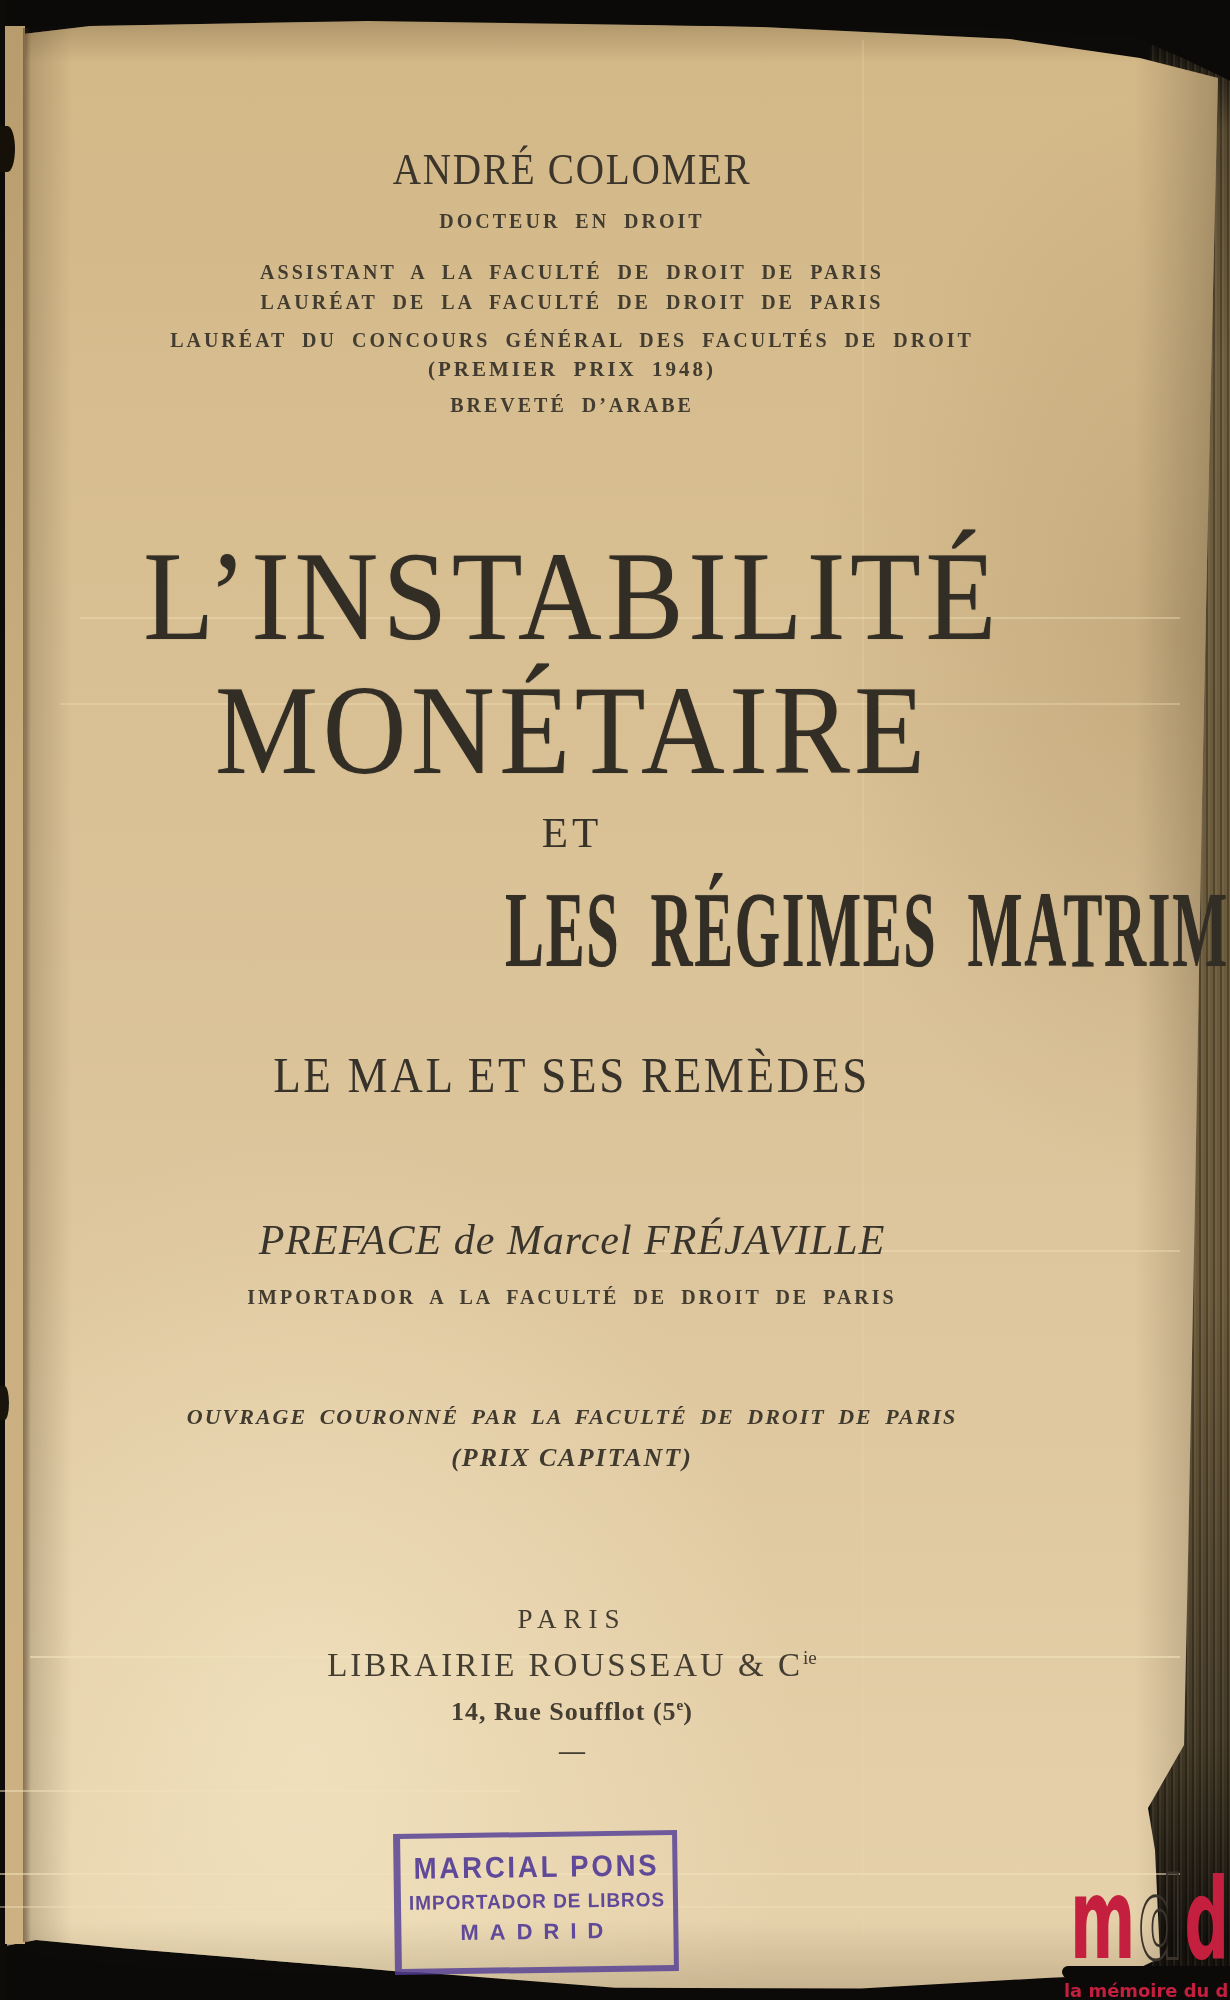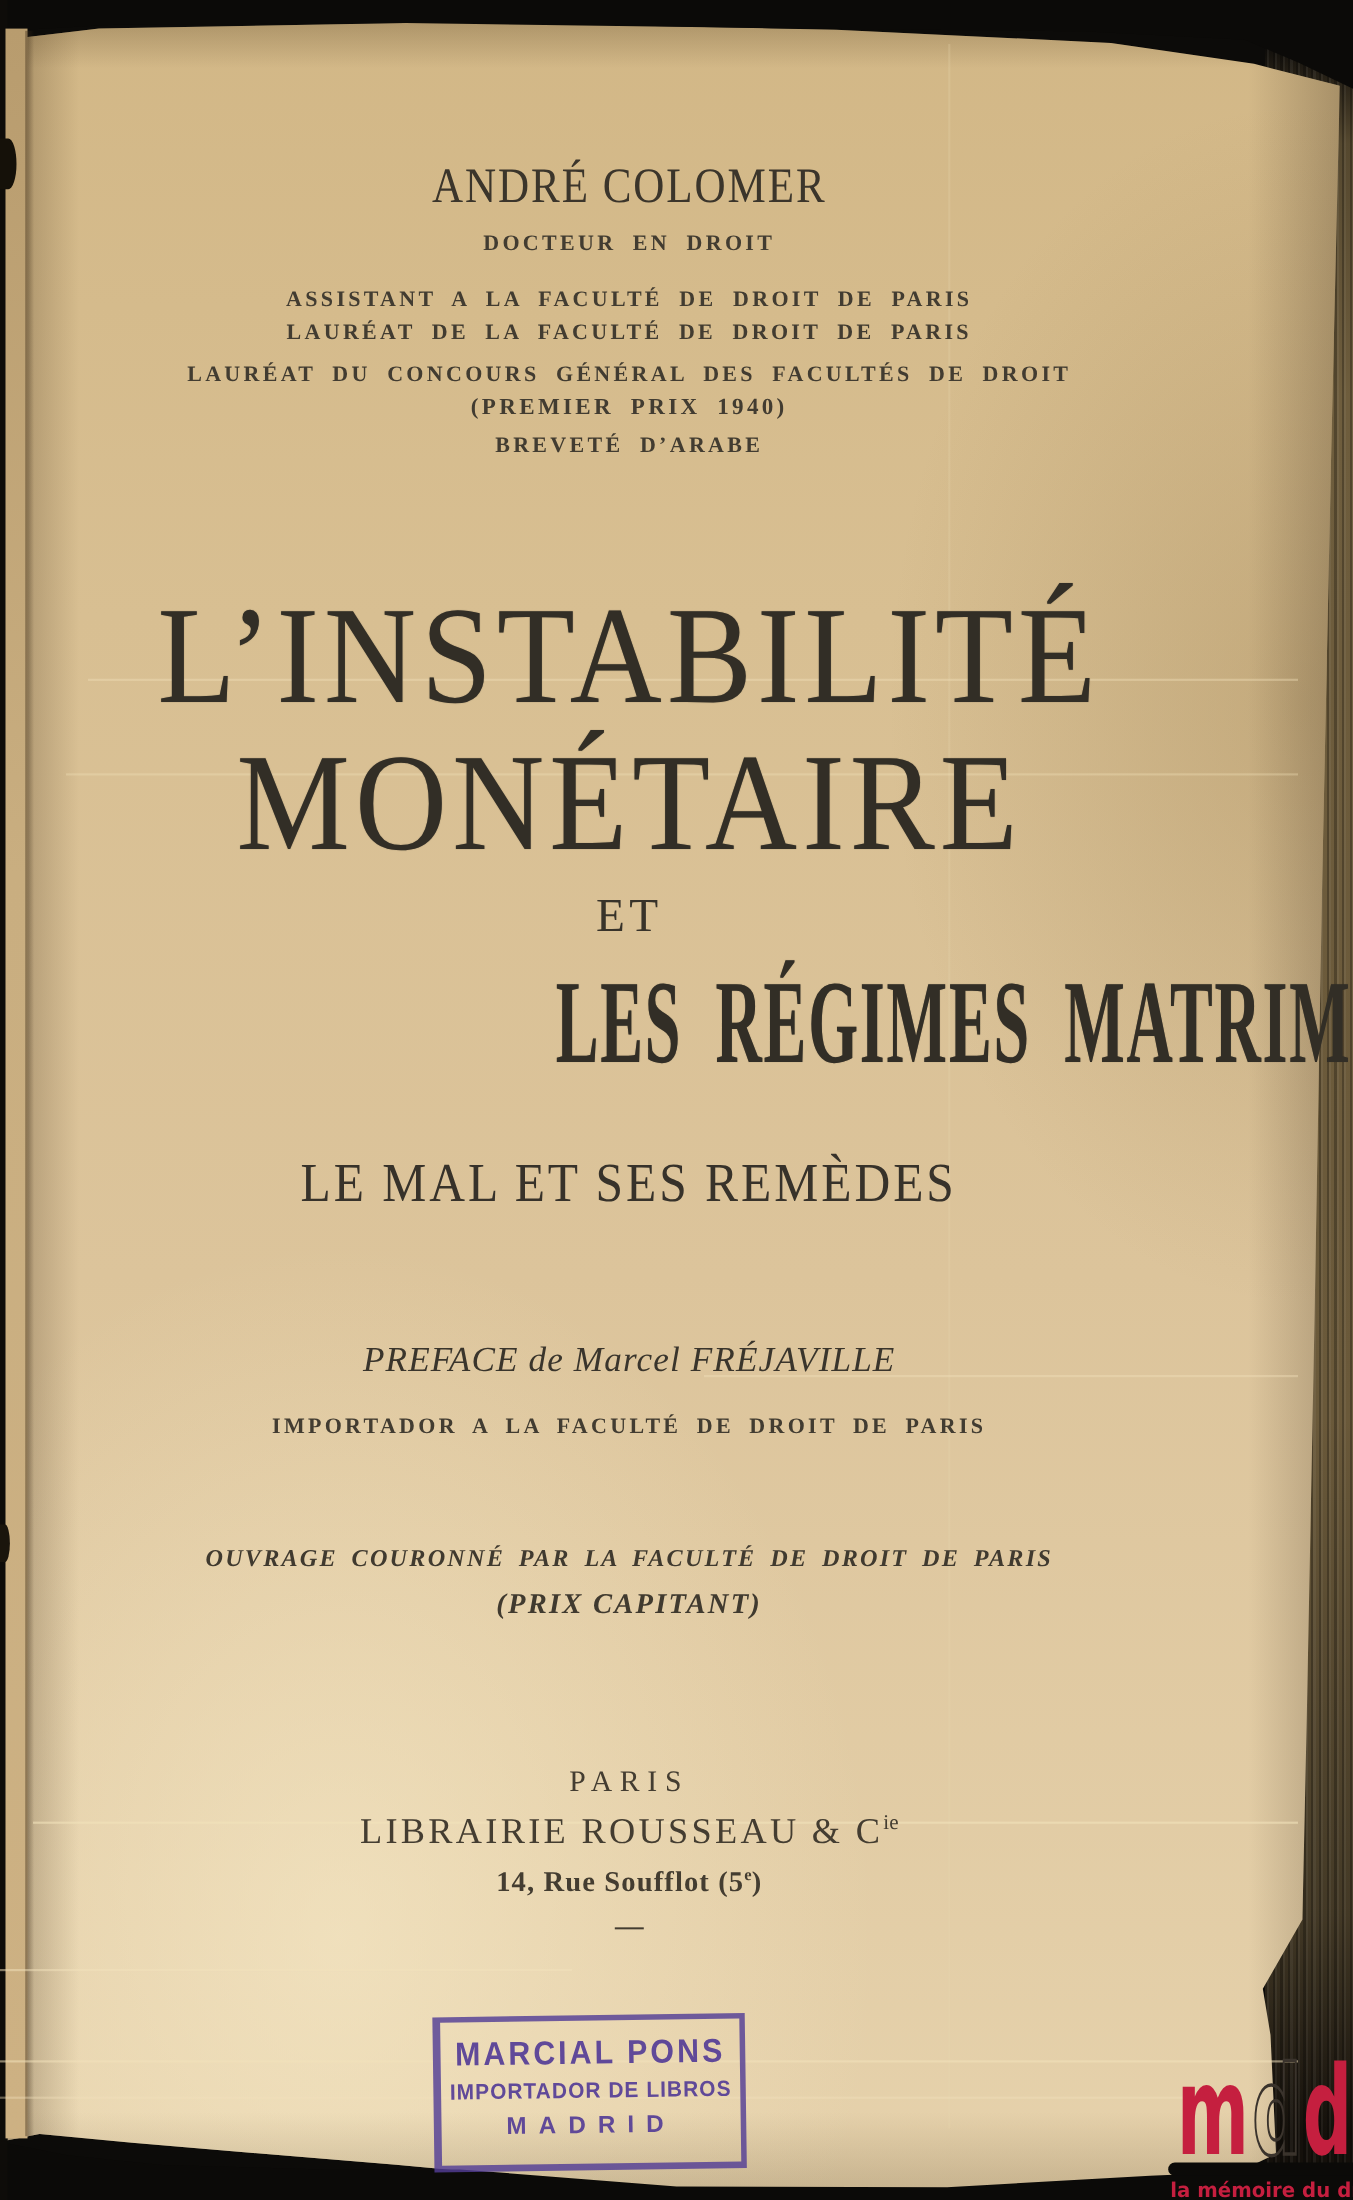--- a/index.html
+++ b/index.html
@@ -55,21 +55,21 @@
   .t1{top:534px;font-size:126px;letter-spacing:5px;color:#322e26;text-shadow:0 0 1px rgba(50,46,38,.5);}
   .t1 .cond{transform:scaleX(.92);}
   .t2{top:668px;font-size:126px;letter-spacing:5px;color:#322e26;text-shadow:0 0 1px rgba(50,46,38,.5);}
   .t2 .cond{transform:scaleX(.92);}
   .et{top:811px;font-size:43px;letter-spacing:4px;color:#38332a;}
   .t3{top:876px;font-size:108px;font-weight:bold;letter-spacing:3px;word-spacing:26px;
       color:#322e26;text-shadow:0 0 1px rgba(50,46,38,.5);}
   .t3 .cond{transform:scaleX(.54);}
   .sub{top:1050px;font-size:50px;letter-spacing:3px;color:#37322a;}
   .sub .cond{transform:scaleX(.9);}
-  .pref{top:1219px;font-size:32px;font-style:italic;letter-spacing:1px;color:#3a352c;}
+  .pref{top:1219px;font-size:42px;font-style:italic;letter-spacing:1px;color:#3a352c;}
   .prof{top:1287px;font-size:20px;font-weight:bold;letter-spacing:3px;word-spacing:6px;color:#423c31;}
   .ouv{top:1406px;font-size:22px;font-weight:bold;font-style:italic;letter-spacing:2px;word-spacing:5px;color:#403a2f;}
   .prix{top:1445px;font-size:26px;font-weight:bold;font-style:italic;letter-spacing:2px;color:#403a2f;}
   .paris{top:1606px;font-size:27px;letter-spacing:7px;color:#443d31;}
   .lib{top:1648px;font-size:33px;letter-spacing:3px;color:#443d31;}
   .rue{top:1698px;font-size:26px;font-weight:bold;letter-spacing:1px;color:#443d31;}
   .dashline{top:1738px;font-size:26px;font-weight:bold;color:#443d31;}
   .year{top:1762px;font-size:29px;font-weight:bold;letter-spacing:5px;color:#433c30;}
   sup{font-size:58%;vertical-align:super;letter-spacing:0;}
   
@@ -109,21 +109,21 @@
   <div class="scan" style="left:0px;top:1906px;width:1100px;opacity:.4"></div>
 
   <div class="line author">
     
     <span class="cond">ANDRÉ COLOMER</span>
   </div>
   <div class="line cred c1">DOCTEUR EN DROIT</div>
   <div class="line cred c2">ASSISTANT A LA FACULTÉ DE DROIT DE PARIS</div>
   <div class="line cred c3">LAURÉAT DE LA FACULTÉ DE DROIT DE PARIS</div>
   <div class="line cred c4">LAURÉAT DU CONCOURS GÉNÉRAL DES FACULTÉS DE DROIT</div>
-  <div class="line cred c5">(PREMIER PRIX 1940)</div>
+  <div class="line cred c5">(PREMIER PRIX 1948)</div>
   <div class="line cred c6">BREVETÉ D’ARABE</div>
 
   <div class="line t1">
     <span class="cond">L’INSTABILITÉ</span>
   </div>
   <div class="line t2">
     <span class="cond">MONÉTAIRE</span>
   </div>
   <div class="line et">ET</div>
   <div class="line t3">

